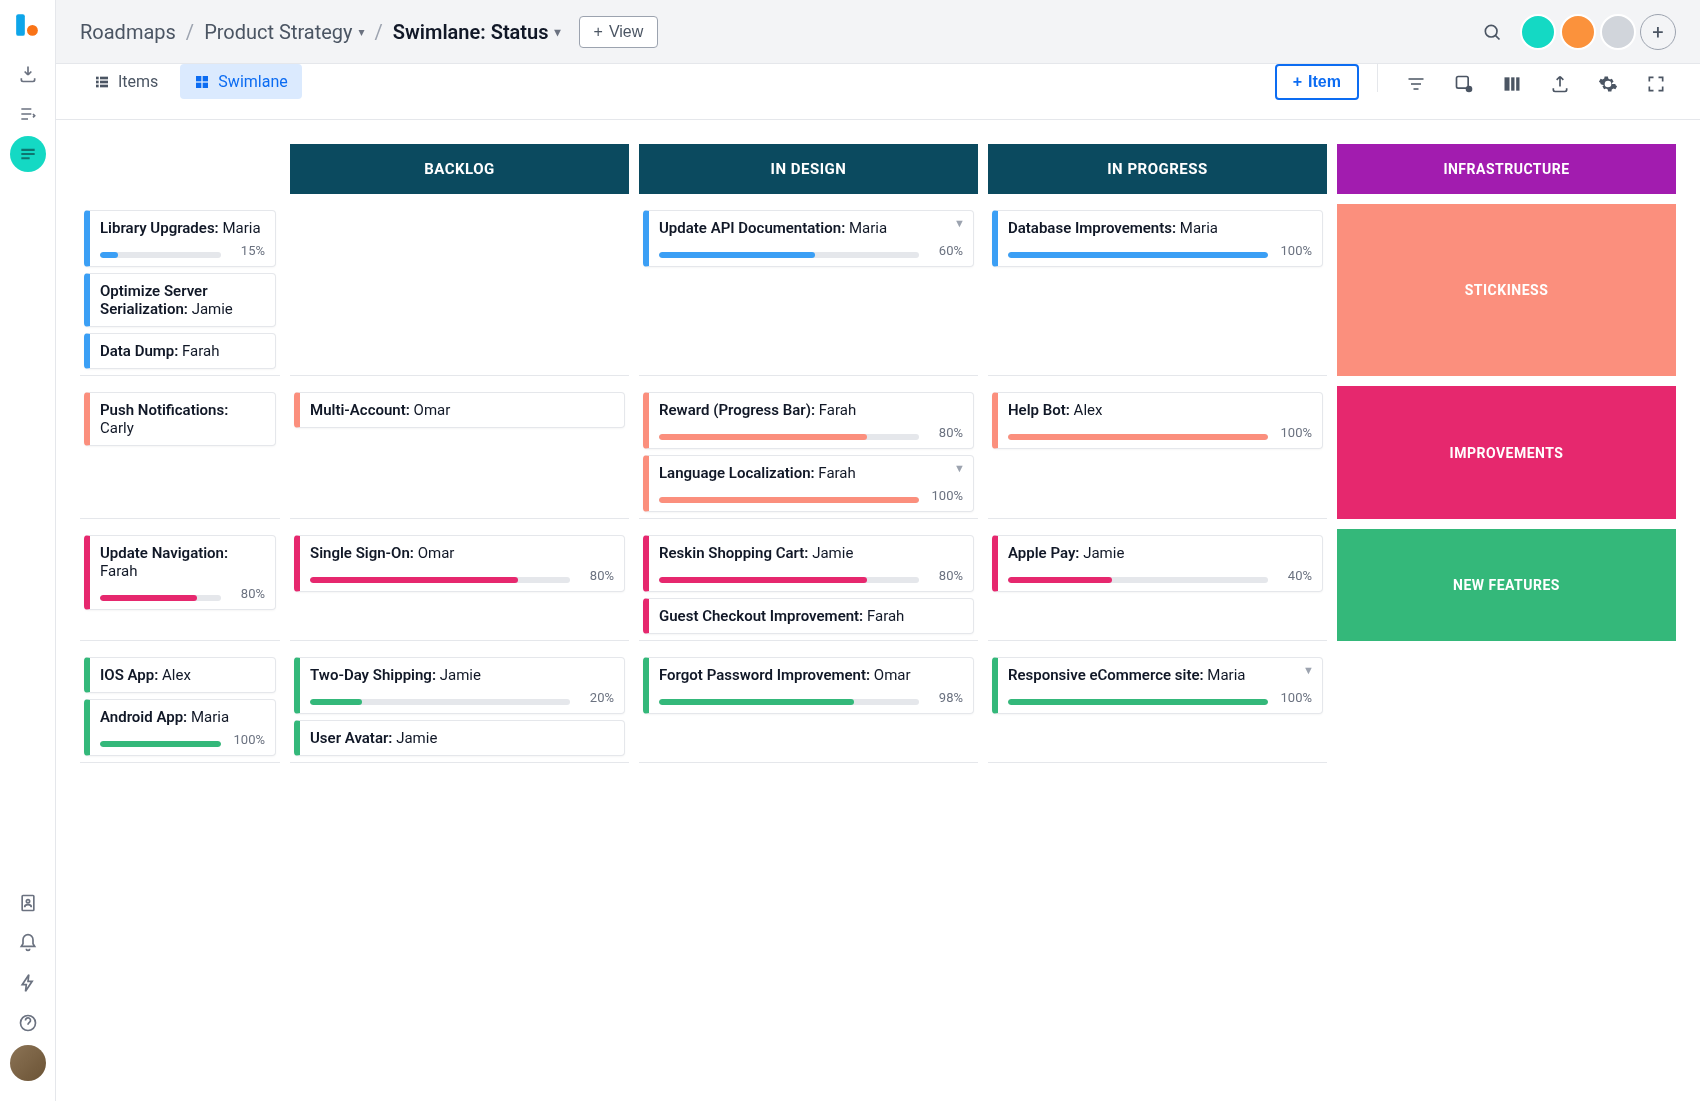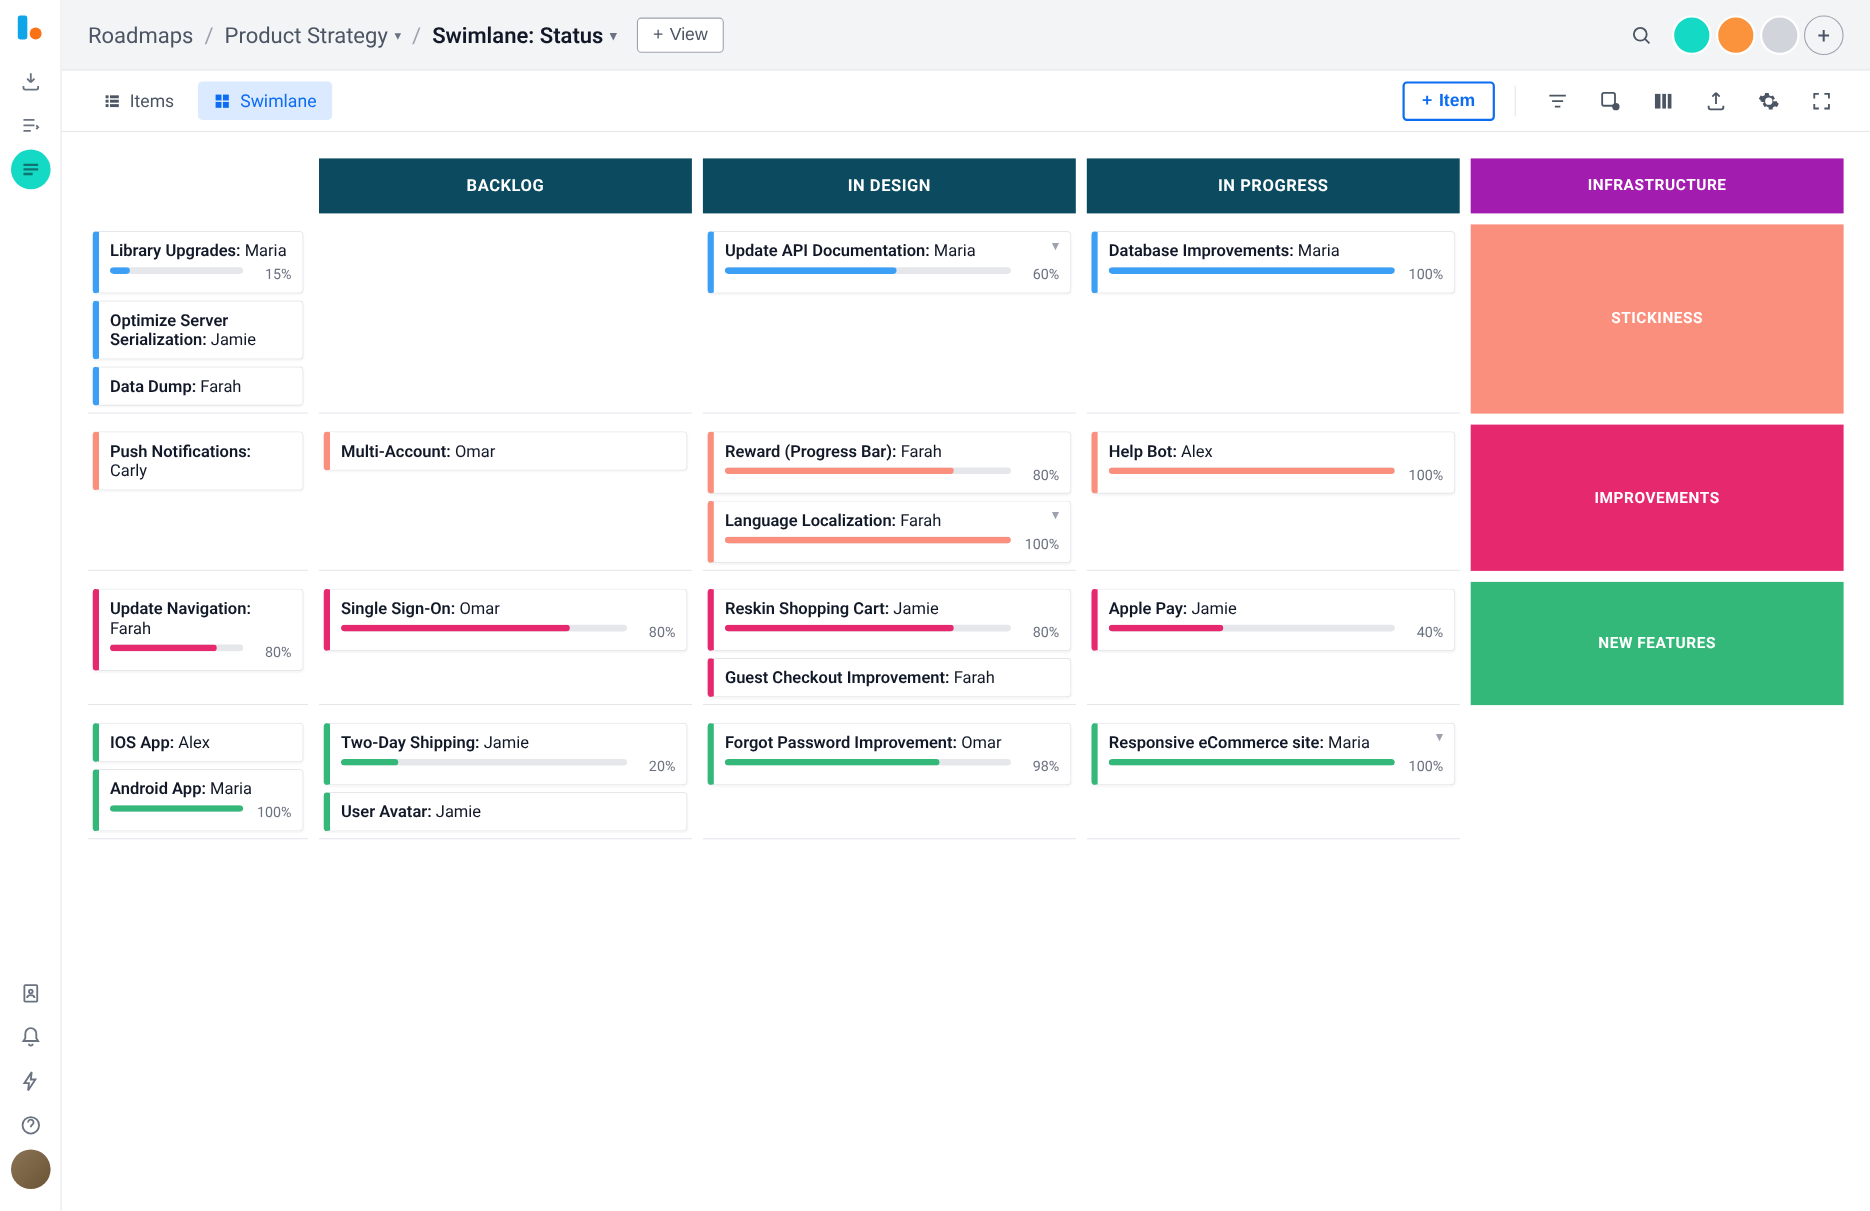--- a/index.html
+++ b/index.html
@@ -20,21 +20,21 @@
 .chev{font-size:12px;color:#6b7280}
 .view-btn{margin-left:8px;border:1px solid #9ca3af;background:#fff;border-radius:4px;padding:6px 14px;cursor:pointer;font-size:16px;color:#4b5563;display:flex;align-items:center;gap:6px}
 .topbar-spacer{flex:1}
 .topbar-icon{width:36px;height:36px;display:flex;align-items:center;justify-content:center;cursor:pointer;color:#4b5563}
 .avatars{display:flex;gap:4px;align-items:center}
 .av{width:36px;height:36px;border-radius:50%;border:2px solid #fff}
 .av1{background:#14d9c4}
 .av2{background:#fb923c}
 .av3{background:#d1d5db}
 .av-add{width:36px;height:36px;border-radius:50%;border:1px solid #9ca3af;display:flex;align-items:center;justify-content:center;cursor:pointer;color:#4b5563;font-size:20px}
-.toolbar{display:flex;align-items:center;padding:0 24px;border-bottom:1px solid #e5e7eb;height:56px;gap:8px}
+.toolbar{display:flex;align-items:flex-start;padding:0 24px;border-bottom:1px solid #e5e7eb;height:56px;gap:8px}
 .tab{display:flex;align-items:center;gap:8px;padding:8px 14px;cursor:pointer;font-size:16px;color:#4b5563;border-radius:4px}
 .tab.active{background:#dbeafe;color:#0c6cf2}
 .tab-icon{display:inline-flex}
 .toolbar-spacer{flex:1}
 .item-btn{border:2px solid #0c6cf2;background:#fff;color:#0c6cf2;font-weight:600;padding:7px 16px;border-radius:4px;cursor:pointer;font-size:16px;display:flex;align-items:center;gap:6px}
 .tool-sep{width:1px;height:28px;background:#e5e7eb;margin:0 10px}
 .tool-icon{width:40px;height:40px;display:flex;align-items:center;justify-content:center;cursor:pointer;color:#4b5563}
 .board{flex:1;overflow:auto;padding:24px}
 .grid{display:grid;grid-template-columns:200px repeat(4,1fr);gap:10px}
 .corner{grid-column:1;grid-row:1}
@@ -46,21 +46,21 @@
 .rh-feat{background:#34b87a}
 .cell{border-bottom:1px solid #e5e7eb;padding:6px 4px;display:flex;flex-direction:column;gap:6px;min-height:90px}
 .card{background:#fff;border:1px solid #e5e7eb;border-radius:4px;border-left-width:6px;padding:8px 10px;position:relative;cursor:pointer;box-shadow:0 1px 2px rgba(0,0,0,.04)}
 .card-infra{border-left-color:#3b9ff5}
 .card-stick{border-left-color:#fb8f7d}
 .card-improve{border-left-color:#e6286e}
 .card-feat{border-left-color:#34b87a}
 .card-title{font-size:15px;color:#111827}
 .card-title b{font-weight:600}
 .card-menu{position:absolute;top:6px;right:8px;color:#9ca3af;font-size:11px}
-.prog{display:flex;align-items:flex-start;gap:8px;margin-top:6px}
+.prog{display:flex;align-items:flex-end;gap:8px;margin-top:6px}
 .bar{flex:1;height:6px;background:#e5e7eb;border-radius:3px;overflow:hidden}
 .fill{height:100%;border-radius:3px}
 .fill-infra{background:#3b9ff5}
 .fill-stick{background:#fb8f7d}
 .fill-improve{background:#e6286e}
 .fill-feat{background:#34b87a}
 .pct{font-size:13px;color:#6b7280;min-width:36px;text-align:right}
 svg{display:block}
 </style>
 </head>

